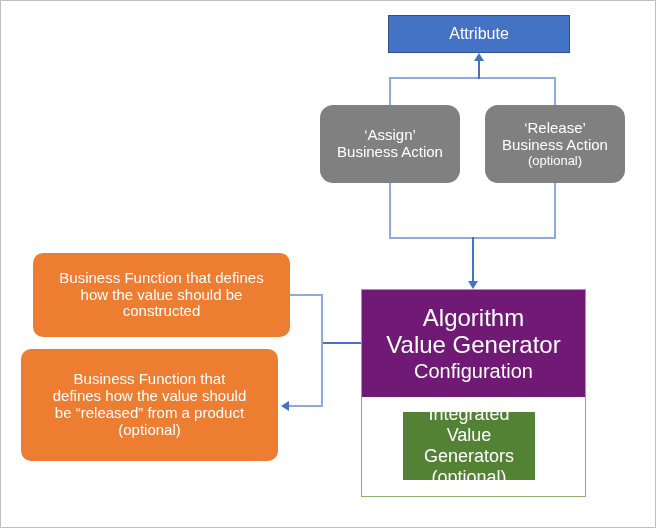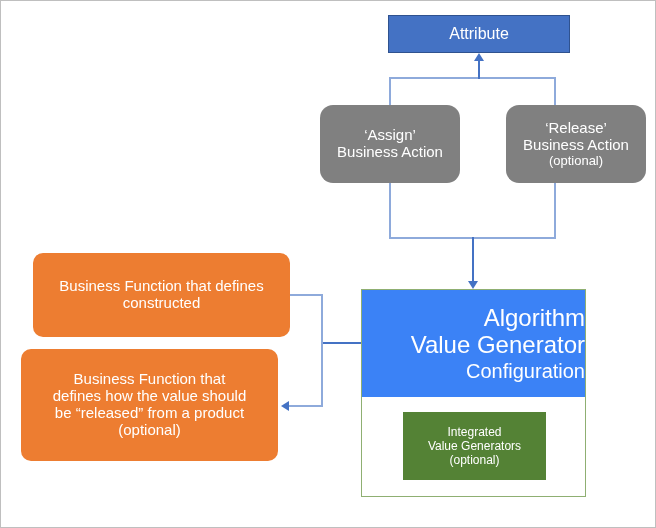--- a/index.html
+++ b/index.html
@@ -54,21 +54,20 @@
     top: 104px;
     width: 140px;
     height: 78px;
     justify-content: center;
   }
   #node-release-action {
     left: 484px;
     top: 104px;
     width: 140px;
     height: 78px;
-    margin-left: 21px;
   }
   .sub-note {
     font-size: 13px;
   }
 
   
   .orange-node {
     background: #ED7D31;
     border-radius: 10px;
     font-size: 15px;
@@ -98,52 +97,52 @@
     box-sizing: border-box;
     border: 1px solid #8FAF72;
     background: #ffffff;
   }
   #node-algorithm-header {
     position: absolute;
     left: 0px;
     top: 0px;
     width: 223px;
     height: 107px;
-    background: #3b82f6;
+    background: #701a75;
     box-sizing: border-box;
     display: flex;
     flex-direction: column;
-    align-items: flex-end;
+    align-items: center;
     justify-content: center;
     color: #ffffff;
     text-align: center;
     line-height: 1.1;
   }
   #node-algorithm-header .title-big {
     font-size: 24px;
   }
   #node-algorithm-header .title-sub {
     font-size: 20px;
     margin-top: 2px;
   }
   #node-integrated-generators {
     position: absolute;
     left: 41px;
     top: 122px;
-    width: 143px;
+    width: 132px;
     height: 68px;
     background: #548235;
     box-sizing: border-box;
     display: flex;
     flex-direction: column;
     align-items: center;
     justify-content: center;
     color: #ffffff;
     text-align: center;
-    font-size: 12px;
+    font-size: 18px;
     line-height: 1.18;
   }
 
   
   .conn {
     position: absolute;
     background: #8EAADB;
   }
   .conn-dark {
     position: absolute;
@@ -210,20 +209,21 @@
   <div class="conn" style="left:320px; top:293px; width:2px; height:113px;"></div>
 
   <div class="conn" style="left:288px; top:293px; width:34px; height:2px;"></div>
   <div class="arrow arrow-left" style="left:280px; top:289px;"></div>
 
   <div class="conn" style="left:288px; top:404px; width:34px; height:2px;"></div>
   <div class="arrow arrow-left" style="left:280px; top:400px;"></div>
 
   <div class="node orange-node" id="node-business-function-construct">
     <span class="line">Business Function that defines</span>
+    <span class="line">how the value should be</span>
     <span class="line">constructed</span>
   </div>
 
   <div class="node orange-node" id="node-business-function-release">
     <span class="line">Business Function that</span>
     <span class="line">defines how the value should</span>
     <span class="line">be “released” from a product</span>
     <span class="line">(optional)</span>
   </div>
 

